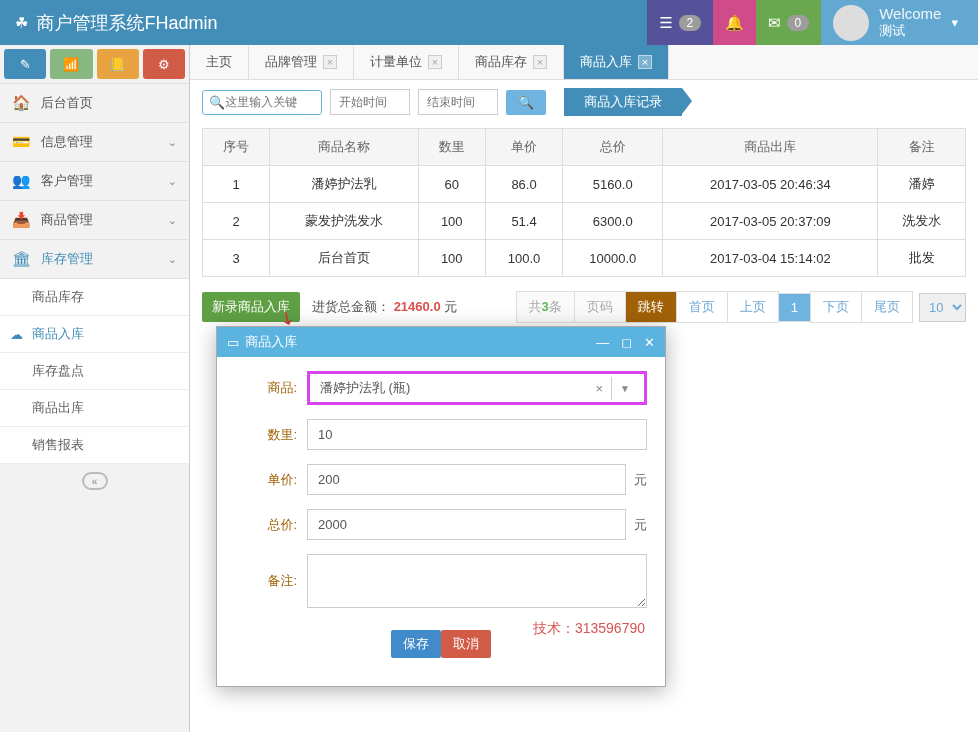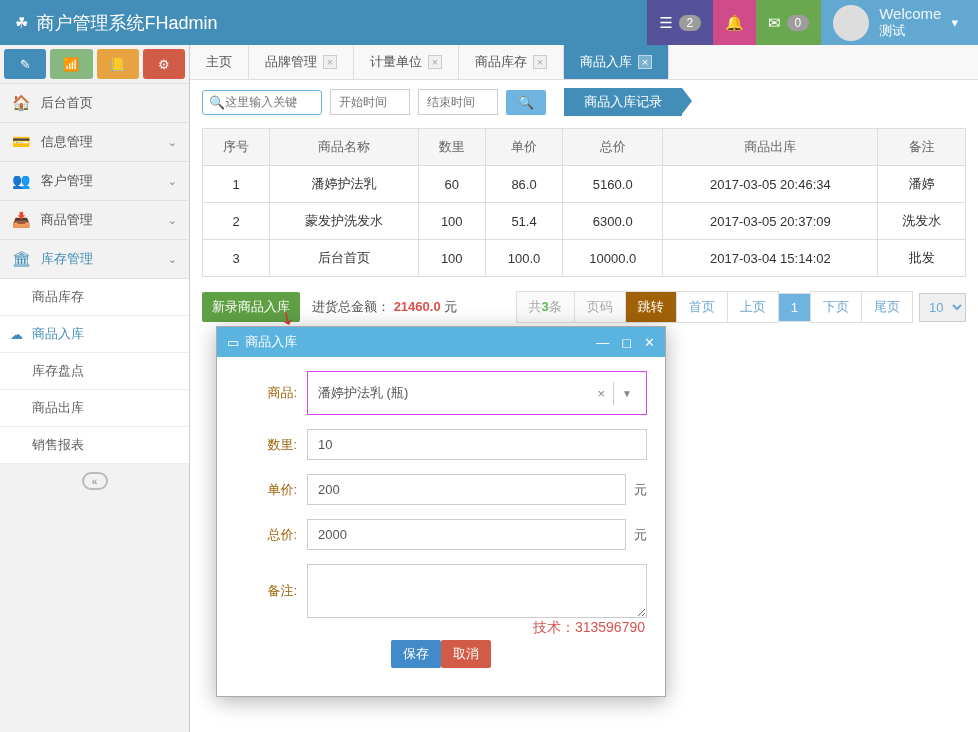--- a/index.html
+++ b/index.html
@@ -77,28 +77,28 @@
 
 .dialog-back { position:fixed; left:0; top:0; right:0; bottom:0; pointer-events:none; }
 .dialog { position:absolute; left:216px; top:326px; width:450px; background:#fff; border:1px solid #aaa; box-shadow:0 4px 20px rgba(0,0,0,.3); pointer-events:auto; }
 .dlg-title { background:#5bb3e0; color:#fff; padding:6px 10px; display:flex; align-items:center; gap:6px; font-size:13px; }
 .dlg-title .win-btns { margin-left:auto; display:flex; gap:12px; }
 .dlg-body { padding: 14px 18px; }
 .form-row { display:flex; align-items:center; margin-bottom:14px; }
 .form-row label { width:72px; text-align:right; color:#a16207; padding-right:10px; }
 .form-row .inp { flex:1; border:1px solid #ccc; padding:7px 10px; color:#555; font-size:13px; }
 .form-row .unit { padding-left:8px; color:#666; }
-.sel-wrap { flex:1; border:1px solid #d946ef; display:flex; align-items:center; padding:0 6px 0 10px; height:44px; color:#555; }
+.sel-wrap { flex:1; border:3px solid #d946ef; display:flex; align-items:center; padding:0 6px 0 10px; height:34px; color:#555; }
 .sel-wrap .cx { margin-left:auto; color:#888; padding:0 8px; }
 .sel-wrap .dd { border-left:1px solid #ccc; padding:6px 8px; color:#888; font-size:10px; }
 textarea.inp { height:54px; resize:both; }
 .dlg-btns { display:flex; justify-content:center; gap:0; padding:8px 0 14px; }
 .btn-save { background:#428bca; }
 .btn-cancel { background:#d15b47; }
-.tech-tag { position:absolute; right:20px; bottom:59px; color:#d9534f; font-size:14px; }
+.tech-tag { position:absolute; right:20px; bottom:48px; color:#d9534f; font-size:14px; }
 .arrow { position:absolute; left:280px; top:308px; width:20px; height:20px; color:#d33; font-size:18px; transform:rotate(30deg); }
 
 .icon { font-size:15px; }
 </style>
 </head>
 <body>
 
 <div class="navbar">
   <div class="navbar-brand">
     <span class="icon">☘</span>

